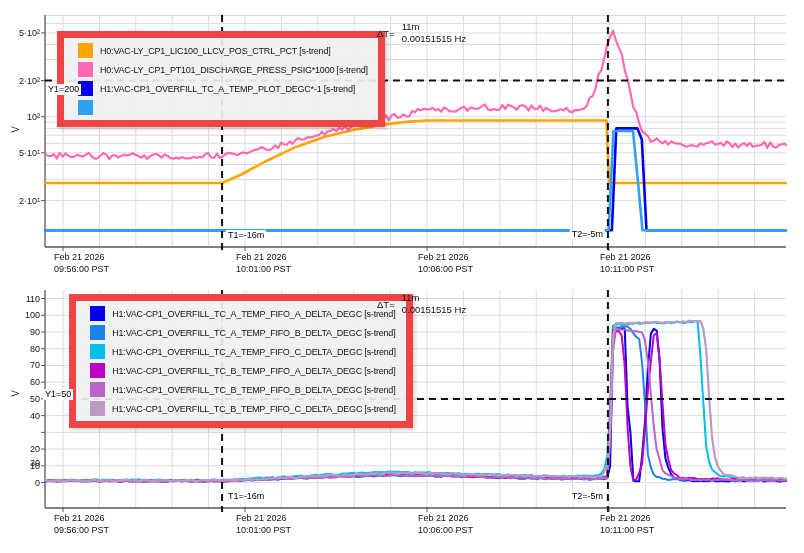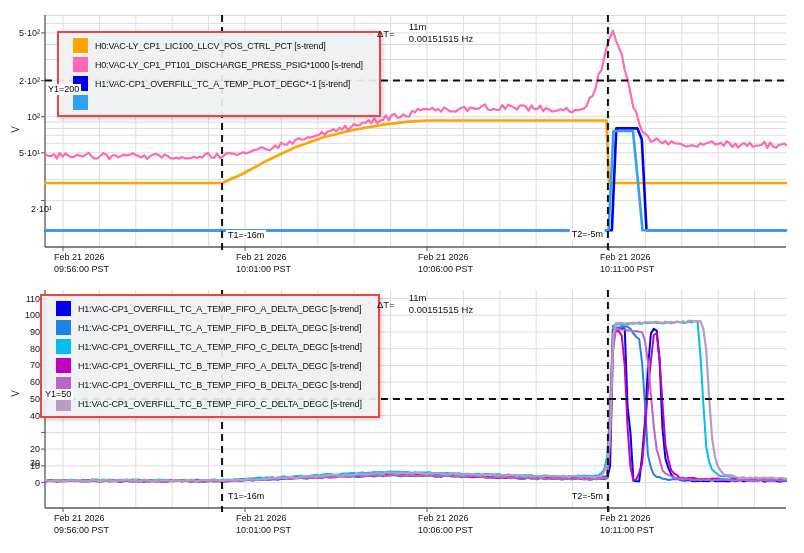--- a/index.html
+++ b/index.html
@@ -1,30 +1,30 @@
 <!DOCTYPE html>
 <html><head>
 <meta charset="utf-8">
 <style>
   html,body{margin:0;padding:0;background:#fff;}
   .stage{position:relative;width:804px;height:553px;background:#fff;overflow:hidden;
          font-family:"Liberation Sans",sans-serif;}
   svg.layer{position:absolute;left:0;top:0;}
   #overlay{pointer-events:none;}
   #overlay line[data-interactable="true"]{pointer-events:stroke;}
-  .legend{position:absolute;background:rgba(238,240,242,0.92);border:2px solid #ef4444;
-          box-shadow:2px 2px 4px rgba(0,0,0,0.18);padding:3px 16px 3px 14px;
+  .legend{position:absolute;background:rgba(238,240,242,0.92);border:7px solid #ef4444;
+          box-shadow:2px 2px 4px rgba(0,0,0,0.18);padding:3px 10px 3px 14px;
           display:flex;flex-direction:column;z-index:2;}
   .litem{display:flex;align-items:center;gap:7px;height:19px;}
   .swatch{width:15px;height:15px;flex:none;}
   .llabel{font-size:9px;letter-spacing:-0.2px;color:#111;white-space:nowrap;}
   .xtick{position:absolute;font-size:9px;color:#111;line-height:12px;white-space:pre;z-index:1;}
   .ytick{position:absolute;font-size:9px;color:#111;width:38px;text-align:right;z-index:1;}
   .ylab{position:absolute;font-size:10px;color:#333;transform:rotate(-90deg);z-index:1;}
-  .anno{position:absolute;display:flex;gap:14px;font-size:9.5px;color:#111;align-items:center;z-index:2;}
+  .anno{position:absolute;display:flex;gap:7px;font-size:9.5px;color:#111;align-items:center;z-index:2;}
   .anno-col{display:flex;flex-direction:column;line-height:12px;}
   .clabel{position:absolute;font-size:9px;background:#fff;padding:0 2px;color:#000;
           line-height:11px;z-index:4;}
   .tr{transform:translateX(-100%);}
 </style>
 </head>
 <body>
 
 <div class="stage" data-interactable="false">
   <svg id="base" class="layer" width="804" height="553" data-interactable="false">
@@ -149,21 +149,21 @@
         <span class="llabel" data-interactable="false">H0:VAC-LY_CP1_PT101_DISCHARGE_PRESS_PSIG*1000 [s-trend]</span>
       </div>
       <div class="litem" data-interactable="true">
         <span class="swatch" data-interactable="false" style="background: rgb(0, 0, 238);"></span>
         <span class="llabel" data-interactable="false">H1:VAC-CP1_OVERFILL_TC_A_TEMP_PLOT_DEGC*-1 [s-trend]</span>
       </div>
       <div class="litem" data-interactable="true">
         <span class="swatch" data-interactable="false" style="background: rgb(47, 160, 242);"></span>
       </div>
     </div>
-  <div class="legend" id="legend-1" style="left:40px;top:294px;" data-interactable="false">
+  <div class="legend" id="legend-1" style="left:69px;top:294px;align-items:center;" data-interactable="false">
       <div class="litem" data-interactable="true">
         <span class="swatch" data-interactable="false" style="background: rgb(0, 0, 238);"></span>
         <span class="llabel" data-interactable="false">H1:VAC-CP1_OVERFILL_TC_A_TEMP_FIFO_A_DELTA_DEGC [s-trend]</span>
       </div>
       <div class="litem" data-interactable="true">
         <span class="swatch" data-interactable="false" style="background: rgb(30, 130, 232);"></span>
         <span class="llabel" data-interactable="false">H1:VAC-CP1_OVERFILL_TC_A_TEMP_FIFO_B_DELTA_DEGC [s-trend]</span>
       </div>
       <div class="litem" data-interactable="true">
         <span class="swatch" data-interactable="false" style="background: rgb(0, 191, 239);"></span>
@@ -207,21 +207,21 @@
       <div class="xtick" data-interactable="false" style="left: 236px; top: 251px;">Feb 21 2026
 10:01:00 PST</div>
       <div class="xtick" data-interactable="false" style="left: 418px; top: 251px;">Feb 21 2026
 10:06:00 PST</div>
       <div class="xtick" data-interactable="false" style="left: 600px; top: 251px;">Feb 21 2026
 10:11:00 PST</div>
       <div class="ytick" data-interactable="false" style="left: 2px; top: 27.8966px;">5·10²</div>
       <div class="ytick" data-interactable="false" style="left: 2px; top: 75.6237px;">2·10²</div>
       <div class="ytick" data-interactable="false" style="left: 2px; top: 111.728px;">10²</div>
       <div class="ytick" data-interactable="false" style="left: 2px; top: 147.832px;">5·10¹</div>
-      <div class="ytick" data-interactable="false" style="left: 14px; top: 195.559px; margin-top: 8px;">2·10¹</div>
+      <div class="ytick" data-interactable="false" style="left: 2px; top: 195.559px;">2·10¹</div>
       <div class="xtick" data-interactable="false" style="left: 54px; top: 512px;">Feb 21 2026
 09:56:00 PST</div>
       <div class="xtick" data-interactable="false" style="left: 236px; top: 512px;">Feb 21 2026
 10:01:00 PST</div>
       <div class="xtick" data-interactable="false" style="left: 418px; top: 512px;">Feb 21 2026
 10:06:00 PST</div>
       <div class="xtick" data-interactable="false" style="left: 600px; top: 512px;">Feb 21 2026
 10:11:00 PST</div>
       <div class="ytick" data-interactable="false" style="left: 2px; top: 293.533px;">110</div>
       <div class="ytick" data-interactable="false" style="left: 2px; top: 310.263px;">100</div>

